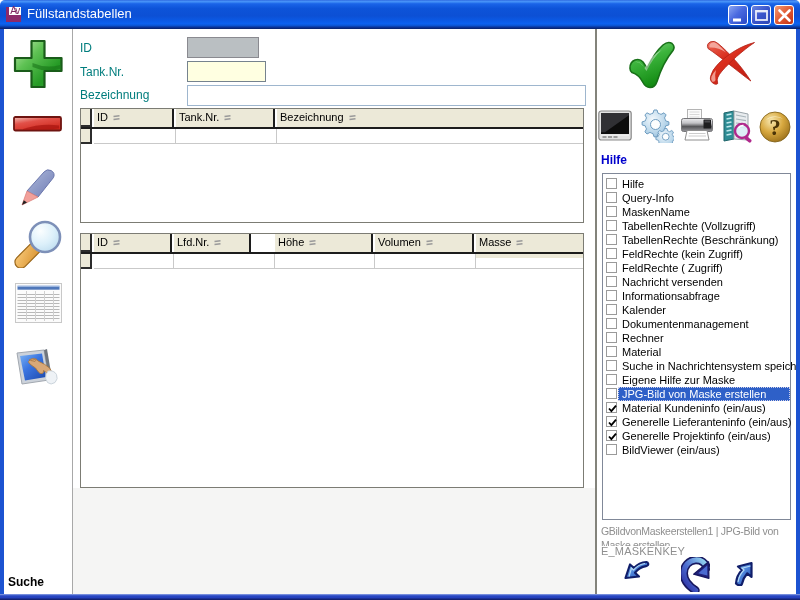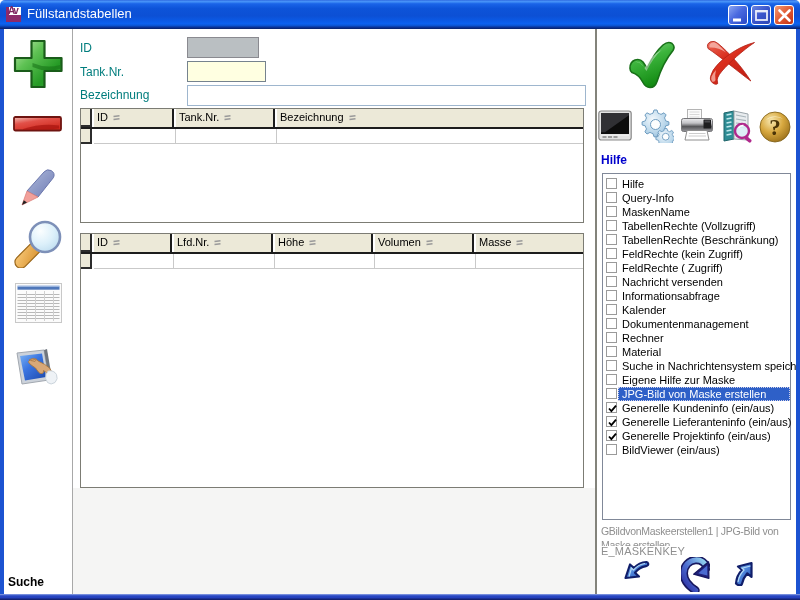--- a/index.html
+++ b/index.html
@@ -16,21 +16,21 @@
 #graybottom{left:73px;top:488px;width:522px;height:106px;background:#f5f5f4}
 #title-text{left:27px;top:6px;color:#fff;font-size:13px;font-weight:normal}
 .winbtn{top:6px;width:20px;height:20px;border-radius:3px;border:1px solid #fff}
 #btn-min{left:728px;top:5px;background:linear-gradient(135deg,#8aa6f2 0%,#4a6ae0 45%,#2847c6 100%)}
 #btn-max{left:751px;top:5px;background:linear-gradient(135deg,#6a84e0 0%,#3a55cc 50%,#2c46b4 100%)}
 #btn-close{left:774px;top:5px;background:linear-gradient(135deg,#f49a74 0%,#e05a34 50%,#c23012 100%)}
 .winbtn svg{position:absolute;left:0;top:0}
 #appicon{left:6px;top:7px;width:15px;height:15px;background:#fff}
 #appicon .bottom{position:absolute;left:0;top:8px;width:15px;height:7px;background:#8c2a6a}
 #appicon .side{position:absolute;left:0;top:0;width:3px;height:15px;background:#8c2a6a}
-#appicon .av{position:absolute;left:2px;top:-1px;width:13px;height:10px;color:#7e2460;font-size:10px;font-weight:bold;line-height:10px;letter-spacing:-1.5px}
+#appicon .av{position:absolute;left:2px;top:-1px;width:13px;height:10px;color:#7e2460;font-size:10px;font-weight:normal;line-height:10px;text-align:center;letter-spacing:-1.5px}
 #suche{left:8px;top:575px;font-weight:bold;color:#000;font-size:12px}
 
 .flabel{color:#007d7d;font-size:12px}
 #fbox-id{left:187px;top:37px;width:72px;height:21px;background:#babfc2;border:1px solid #8a8a90}
 #fbox-tank{left:187px;top:61px;width:79px;height:21px;background:#ffffe1;border:1px solid #76838e}
 #fbox-bez{left:187px;top:85px;width:399px;height:21px;background:#fff;border:1px solid #9eb6ce}
 
 .grid{background:#fff;border:1px solid #7c7c74}
 .ghead{position:absolute;background:#ece9d8;border-right:2px solid #1c1c1c;color:#000;font-size:11px;line-height:17px;white-space:nowrap;overflow:hidden;padding-left:3px}
 .gcellline{position:absolute;background:#c9c9c9;width:1px}
@@ -172,30 +172,30 @@
 <div class="abs gsel" style="left:81px;top:129px;width:11px;height:15px"></div>
 <div class="abs gcellline" style="left:175px;top:129px;height:14px"></div>
 <div class="abs gcellline" style="left:276px;top:129px;height:14px"></div>
 <div class="abs growbot" style="left:94px;top:143px;width:489px"></div>
 
 <div class="abs grid" style="left:80px;top:233px;width:504px;height:255px"></div>
 <div class="abs gsel" style="left:81px;top:234px;width:11px;height:18px"></div>
 <div class="abs ghead" style="left:94px;top:234px;width:78px;height:18px">ID<svg class="fglyph" viewBox="0 0 9 8">
       <path d="M1.5 2.5 l6 -0.8 M1.5 5.5 l6 -0.8" stroke="#9a9a9a" stroke-width="1.6"></path>
     </svg></div>
-<div class="abs ghead" style="left:174px;top:234px;width:99px;height:18px">Lfd.Nr.<svg class="fglyph" viewBox="0 0 9 8">
+<div class="abs ghead" style="left:174px;top:234px;width:77px;height:18px">Lfd.Nr.<svg class="fglyph" viewBox="0 0 9 8">
       <path d="M1.5 2.5 l6 -0.8 M1.5 5.5 l6 -0.8" stroke="#9a9a9a" stroke-width="1.6"></path>
     </svg></div>
 <div class="abs ghead" style="left:275px;top:234px;width:98px;height:18px">Höhe<svg class="fglyph" viewBox="0 0 9 8">
       <path d="M1.5 2.5 l6 -0.8 M1.5 5.5 l6 -0.8" stroke="#9a9a9a" stroke-width="1.6"></path>
     </svg></div>
 <div class="abs ghead" style="left:375px;top:234px;width:99px;height:18px">Volumen<svg class="fglyph" viewBox="0 0 9 8">
       <path d="M1.5 2.5 l6 -0.8 M1.5 5.5 l6 -0.8" stroke="#9a9a9a" stroke-width="1.6"></path>
     </svg></div>
-<div class="abs ghead" style="left:476px;top:234px;width:107px;height:18px;border-right:none">Masse<svg class="fglyph" viewBox="0 0 9 8">
+<div class="abs ghead" style="left:476px;top:234px;width:107px;height:24px;border-right:none">Masse<svg class="fglyph" viewBox="0 0 9 8">
       <path d="M1.5 2.5 l6 -0.8 M1.5 5.5 l6 -0.8" stroke="#9a9a9a" stroke-width="1.6"></path>
     </svg></div>
 <div class="abs ghbot" style="left:81px;top:252px;width:502px"></div>
 <div class="abs gsel" style="left:81px;top:254px;width:11px;height:15px"></div>
 <div class="abs gcellline" style="left:173px;top:254px;height:14px"></div>
 <div class="abs gcellline" style="left:274px;top:254px;height:14px"></div>
 <div class="abs gcellline" style="left:374px;top:254px;height:14px"></div>
 <div class="abs gcellline" style="left:475px;top:254px;height:14px"></div>
 <div class="abs growbot" style="left:94px;top:268px;width:489px"></div>
 
@@ -356,21 +356,21 @@
     <div class="li sel">
       <span class="cb"></span>
       <span class="tx">JPG-Bild von Maske erstellen</span>
     </div>
     <div class="li">
       <span class="cb">
         <svg width="13" height="13" viewBox="0 0 13 13">
           <path d="M3 6.5 l2.4 2.6 L10 3.6" stroke="#000" stroke-width="1.8" fill="none"></path>
         </svg>
       </span>
-      <span class="tx">Generelle Kundeninfo (ein/aus)</span>
+      <span class="tx">Material Kundeninfo (ein/aus)</span>
     </div>
     <div class="li">
       <span class="cb">
         <svg width="13" height="13" viewBox="0 0 13 13">
           <path d="M3 6.5 l2.4 2.6 L10 3.6" stroke="#000" stroke-width="1.8" fill="none"></path>
         </svg>
       </span>
       <span class="tx">Generelle Lieferanteninfo (ein/aus)</span>
     </div>
     <div class="li">

